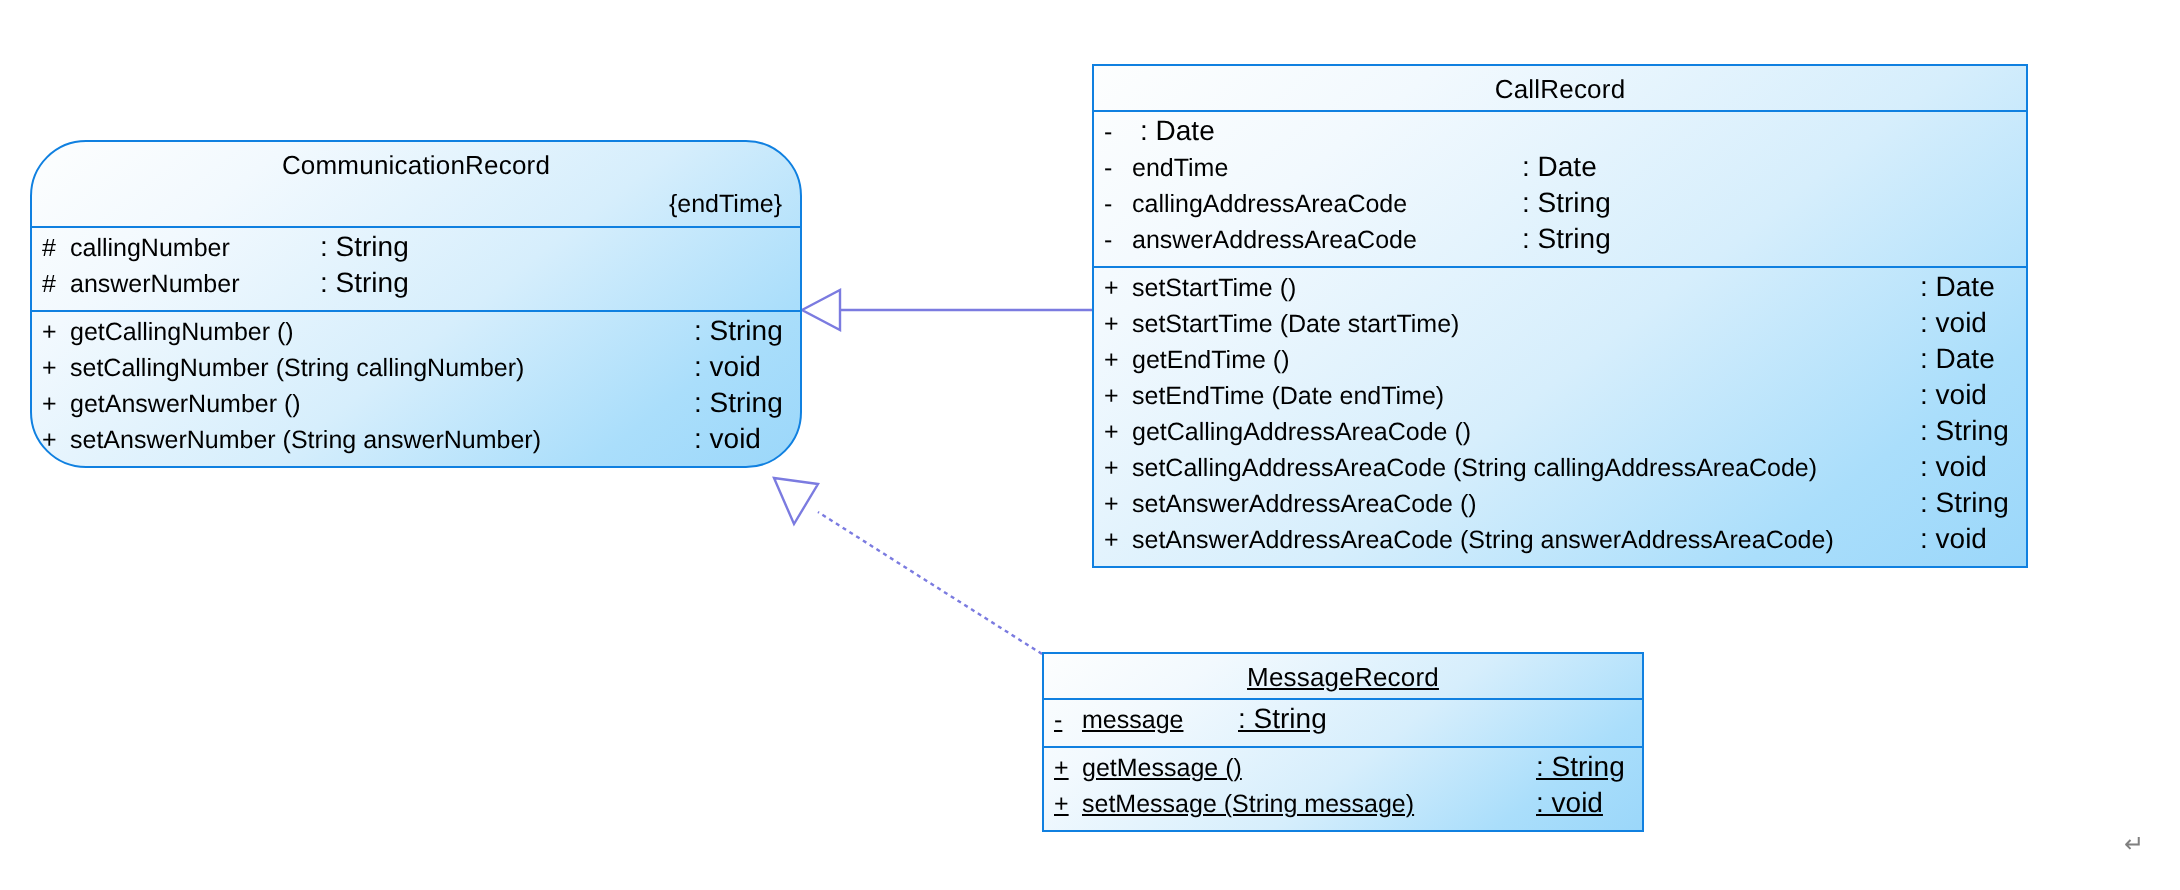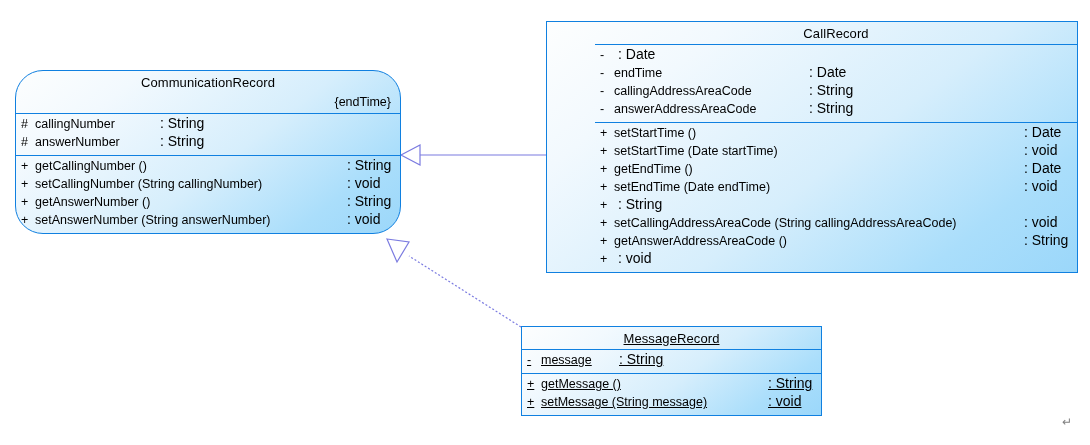--- a/index.html
+++ b/index.html
@@ -109,21 +109,21 @@
     min-width: 46px;
   }
 
   
   #class-communication-record {
     left: 15px;  top: 70px;  width: 386px; border-radius: 28px;
   }
   #class-communication-record .attrs { --namecol: 121px; }
 
   #class-call-record {
-    left: 546px; top: 21px;  width: 532px; padding-left: 48px;
+    left: 546px; top: 32px;  width: 468px;
   }
   #class-call-record .attrs { --namecol: 191px; }
 
   #class-message-record {
     left: 521px; top: 326px; width: 301px; text-decoration: underline;
   }
   #class-message-record .attrs { --namecol: 74px; }
 
   
   #return-mark {
@@ -235,34 +235,36 @@
         <span class="m-name">getEndTime ()</span>
         <span class="m-type">: Date</span>
       </div>
       <div class="member-row">
         <span class="vis">+</span>
         <span class="m-name">setEndTime (Date endTime)</span>
         <span class="m-type">: void</span>
       </div>
       <div class="member-row">
         <span class="vis">+</span>
+        <span class="m-name">getCallingAddressAreaCode ()</span>
         <span class="m-type">: String</span>
       </div>
       <div class="member-row">
         <span class="vis">+</span>
         <span class="m-name">setCallingAddressAreaCode (String callingAddressAreaCode)</span>
         <span class="m-type">: void</span>
       </div>
       <div class="member-row">
         <span class="vis">+</span>
-        <span class="m-name">getAnswerAddressAreaCode ()</span>
-        <span class="m-type">: String</span>
-      </div>
-      <div class="member-row">
-        <span class="vis">+</span>
+        <span class="m-name">setAnswerAddressAreaCode ()</span>
+        <span class="m-type">: String</span>
+      </div>
+      <div class="member-row">
+        <span class="vis">+</span>
+        <span class="m-name">setAnswerAddressAreaCode (String answerAddressAreaCode)</span>
         <span class="m-type">: void</span>
       </div>
     </div>
   </div>
 
   <div class="uml-class" id="class-message-record">
     <div class="uml-section uml-header">
       <span class="uml-title">MessageRecord</span>
     </div>
     <div class="uml-section attrs">

